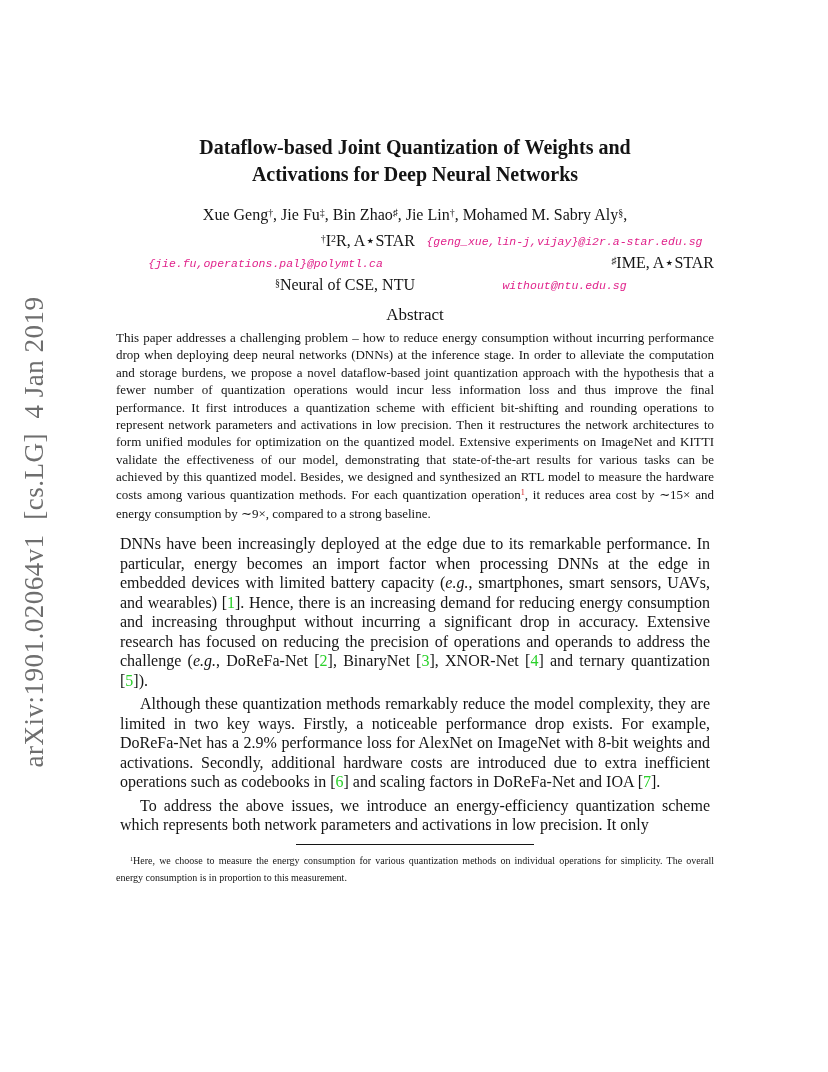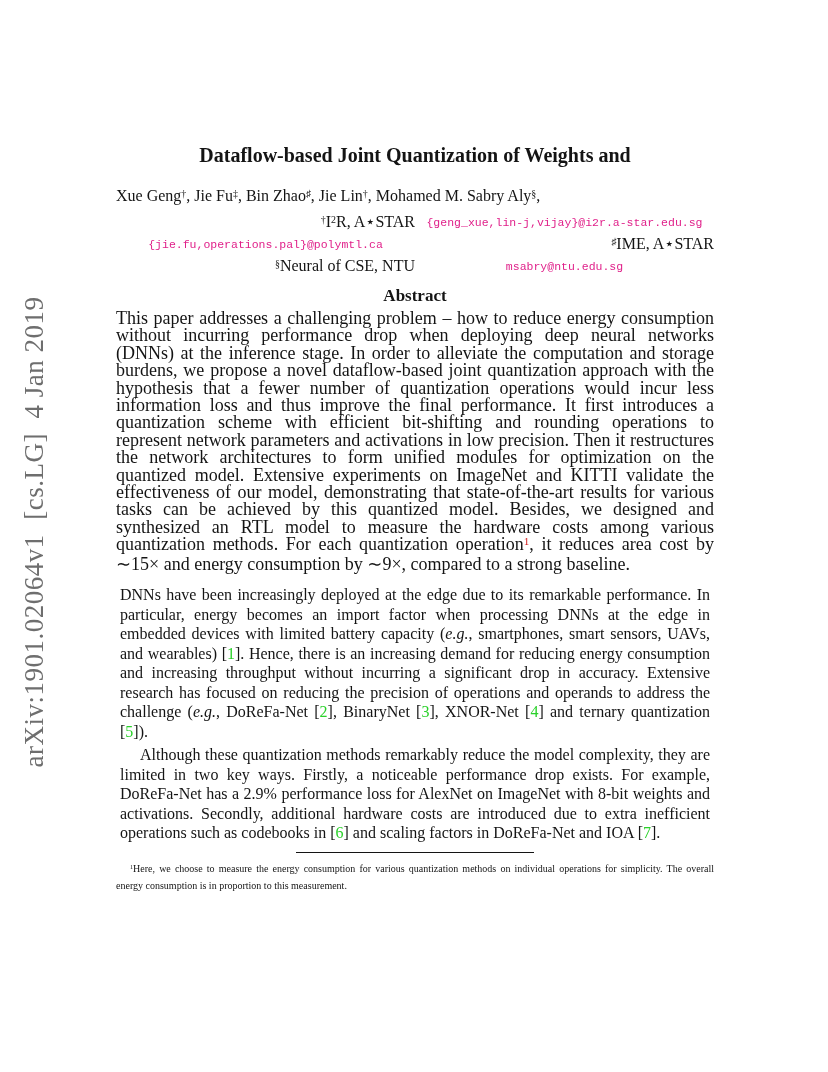--- a/index.html
+++ b/index.html
@@ -23,69 +23,70 @@
     text-align: center;
     font-family: "Liberation Serif", serif;
     font-size: 27px;
     letter-spacing: 0.5px;
     color: var(--c-watermark, #6e6e6e);
     white-space: pre;
   }
   .content {
     position: absolute;
     left: 116px;
-    top: 8px;
+    top: 0;
     width: 598px;
   }
   .title {
     margin: 134px 0 0 0;
     text-align: center;
     font-size: 20px;
     font-weight: bold;
     line-height: 27px;
   }
   .authors {
     margin-top: 15px;
-    text-align: left;
+    text-align: center;
     font-size: 16px;
     line-height: 23px;
   }
   .affil-grid {
     margin-top: 3px;
     display: grid;
     grid-template-columns: 50% 50%;
   }
   .affil-cell {
     text-align: right;
     font-size: 16px;
     line-height: 20px;
   }
   .email-cell {
     text-align: center;
     font-family: "Liberation Mono", "DejaVu Sans Mono", monospace;
     font-size: 11.5px;
     line-height: 19px;
     padding-top: 1px;
+    font-style: italic;
   }
   .email-link {
     color: var(--c-email, #e0218a);
     text-decoration: none;
     cursor: pointer;
   }
   .section-heading {
     margin: 7px 0 0 0;
     text-align: center;
     font-size: 17px;
-    font-weight: bold;
+    font-weight: normal;
     line-height: 21px;
   }
   .section-heading.intro { margin-top: 11px; }
   .abstract-body {
     margin: 4px 0 0 0;
-    font-size: 18px;
+    font-size: 13px;
     line-height: 17.4px;
     text-align: justify;
   }
   .body-par {
     margin: 4px;
     font-size: 16px;
     line-height: 19.5px;
     text-align: justify;
   }
   .body-par.first { margin-top: 12px; }
@@ -112,38 +113,39 @@
 </style>
 </head>
 <body>
 
 <div class="page">
 
   <div class="watermark">arXiv:1901.02064v1  [cs.LG]  4 Jan 2019</div>
 
   <div class="content">
 
-    <h1 class="title"><span>Dataflow-based Joint Quantization of Weights and</span><br></h1>
+    <h1 class="title"><span>Dataflow-based Joint Quantization of Weights and</span><br><span>Activations for Deep Neural Networks</span></h1>
 
     <div class="authors">
       <div><span>Xue Geng</span><span class="s-sup">†</span><span>, Jie Fu</span><span class="s-sup">‡</span><span>, Bin Zhao</span><span class="s-sup">♯</span><span>, Jie Lin</span><span class="s-sup">†</span><span>, Mohamed M. Sabry Aly</span><span class="s-sup">§</span><span>,</span></div>
     </div>
 
     <div class="affil-grid">
       <div class="affil-cell"><span class="s-sup">†</span><span>I</span><span class="s-sup">2</span><span>R, A⋆STAR</span></div>
       <div class="email-cell"><span class="email-link">{geng_xue,lin-j,vijay}@i2r.a-star.edu.sg</span></div>
       <div class="email-cell"><span class="email-link">{jie.fu,operations.pal}@polymtl.ca</span></div>
       <div class="affil-cell"><span class="s-sup">♯</span><span>IME, A⋆STAR</span></div>
       <div class="affil-cell"><span class="s-sup">§</span><span>Neural of CSE, NTU</span></div>
-      <div class="email-cell"><span class="email-link">msabry@ntu.edu.sg</span></div>
+      <div class="email-cell"><span class="email-link">without@ntu.edu.sg</span></div>
     </div>
 
     <h2 class="section-heading">Abstract</h2>
     <p class="abstract-body"><span>This paper addresses a challenging problem – how to reduce energy consumption without incurring performance drop when deploying deep neural networks (DNNs) at the inference stage. In order to alleviate the computation and storage burdens, we propose a novel dataflow-based joint quantization approach with the hypothesis that a fewer number of quantization operations would incur less information loss and thus improve the final performance. It first introduces a quantization scheme with efficient bit-shifting and rounding operations to represent network parameters and activations in low precision. Then it restructures the network architectures to form unified modules for optimization on the quantized model. Extensive experiments on ImageNet and KITTI validate the effectiveness of our model, demonstrating that state-of-the-art results for various tasks can be achieved by this quantized model. Besides, we designed and synthesized an RTL model to measure the hardware costs among various quantization methods. For each quantization operation</span><span class="s-supred">1</span><span>, it reduces area cost by ∼15× and energy consumption by ∼9×, compared to a strong baseline.</span></p>
 
     <p class="body-par first"><span>DNNs have been increasingly deployed at the edge due to its remarkable performance. In particular, energy becomes an import factor when processing DNNs at the edge in embedded devices with limited battery capacity (</span><span class="s-italic">e.g.</span><span>, smartphones, smart sensors, UAVs, and wearables) [</span><span class="s-cite">1</span><span>]. Hence, there is an increasing demand for reducing energy consumption and increasing throughput without incurring a significant drop in accuracy. Extensive research has focused on reducing the precision of operations and operands to address the challenge (</span><span class="s-italic">e.g.</span><span>, DoReFa-Net [</span><span class="s-cite">2</span><span>], BinaryNet [</span><span class="s-cite">3</span><span>], XNOR-Net [</span><span class="s-cite">4</span><span>] and ternary quantization [</span><span class="s-cite">5</span><span>]).</span></p>
     <p class="body-par indent"><span>Although these quantization methods remarkably reduce the model complexity, they are limited in two key ways. Firstly, a noticeable performance drop exists. For example, DoReFa-Net has a 2.9% performance loss for AlexNet on ImageNet with 8-bit weights and activations. Secondly, additional hardware costs are introduced due to extra inefficient operations such as codebooks in [</span><span class="s-cite">6</span><span>] and scaling factors in DoReFa-Net and IOA [</span><span class="s-cite">7</span><span>].</span></p>
+    <p class="body-par indent"><span>To address the above issues, we introduce an energy-efficiency quantization scheme which represents both network parameters and activations in low precision. It only</span></p>
 
     <hr class="footnote-rule">
     <p class="footnote"><span class="s-sup">1</span><span>Here, we choose to measure the energy consumption for various quantization methods on individual operations for simplicity. The overall energy consumption is in proportion to this measurement.</span></p>
 
   </div>
 </div>
 
 </body></html>

